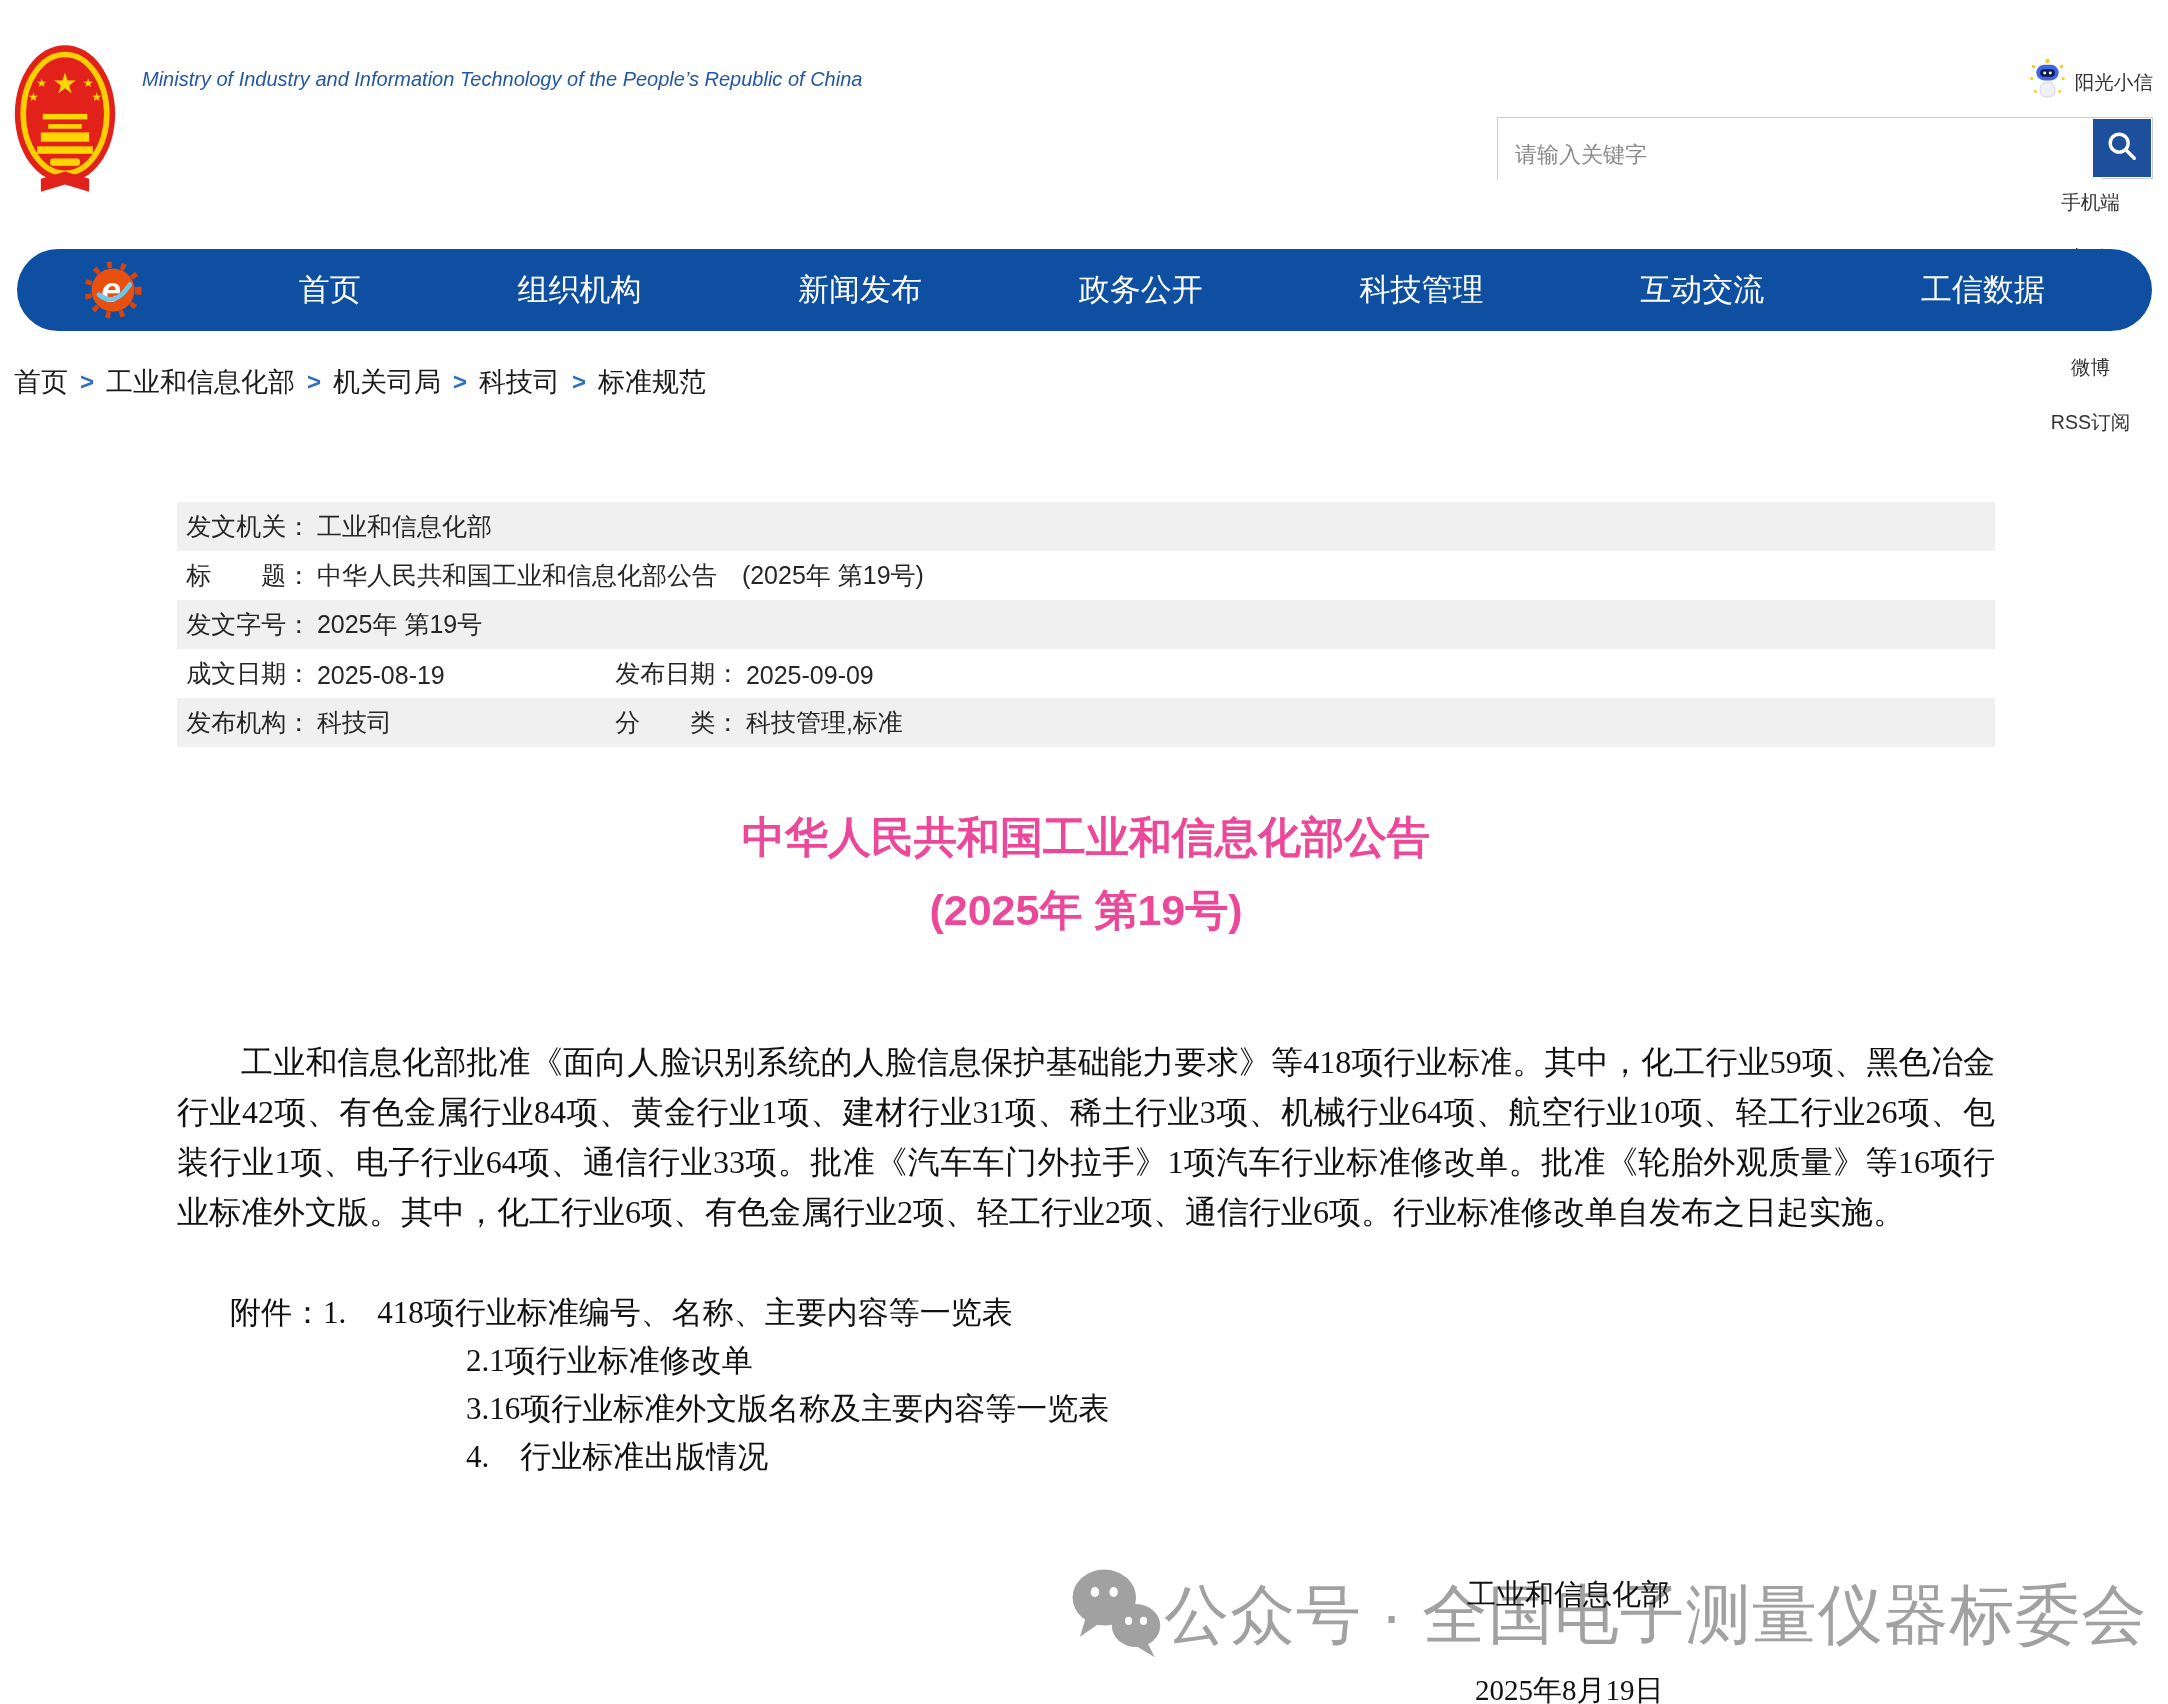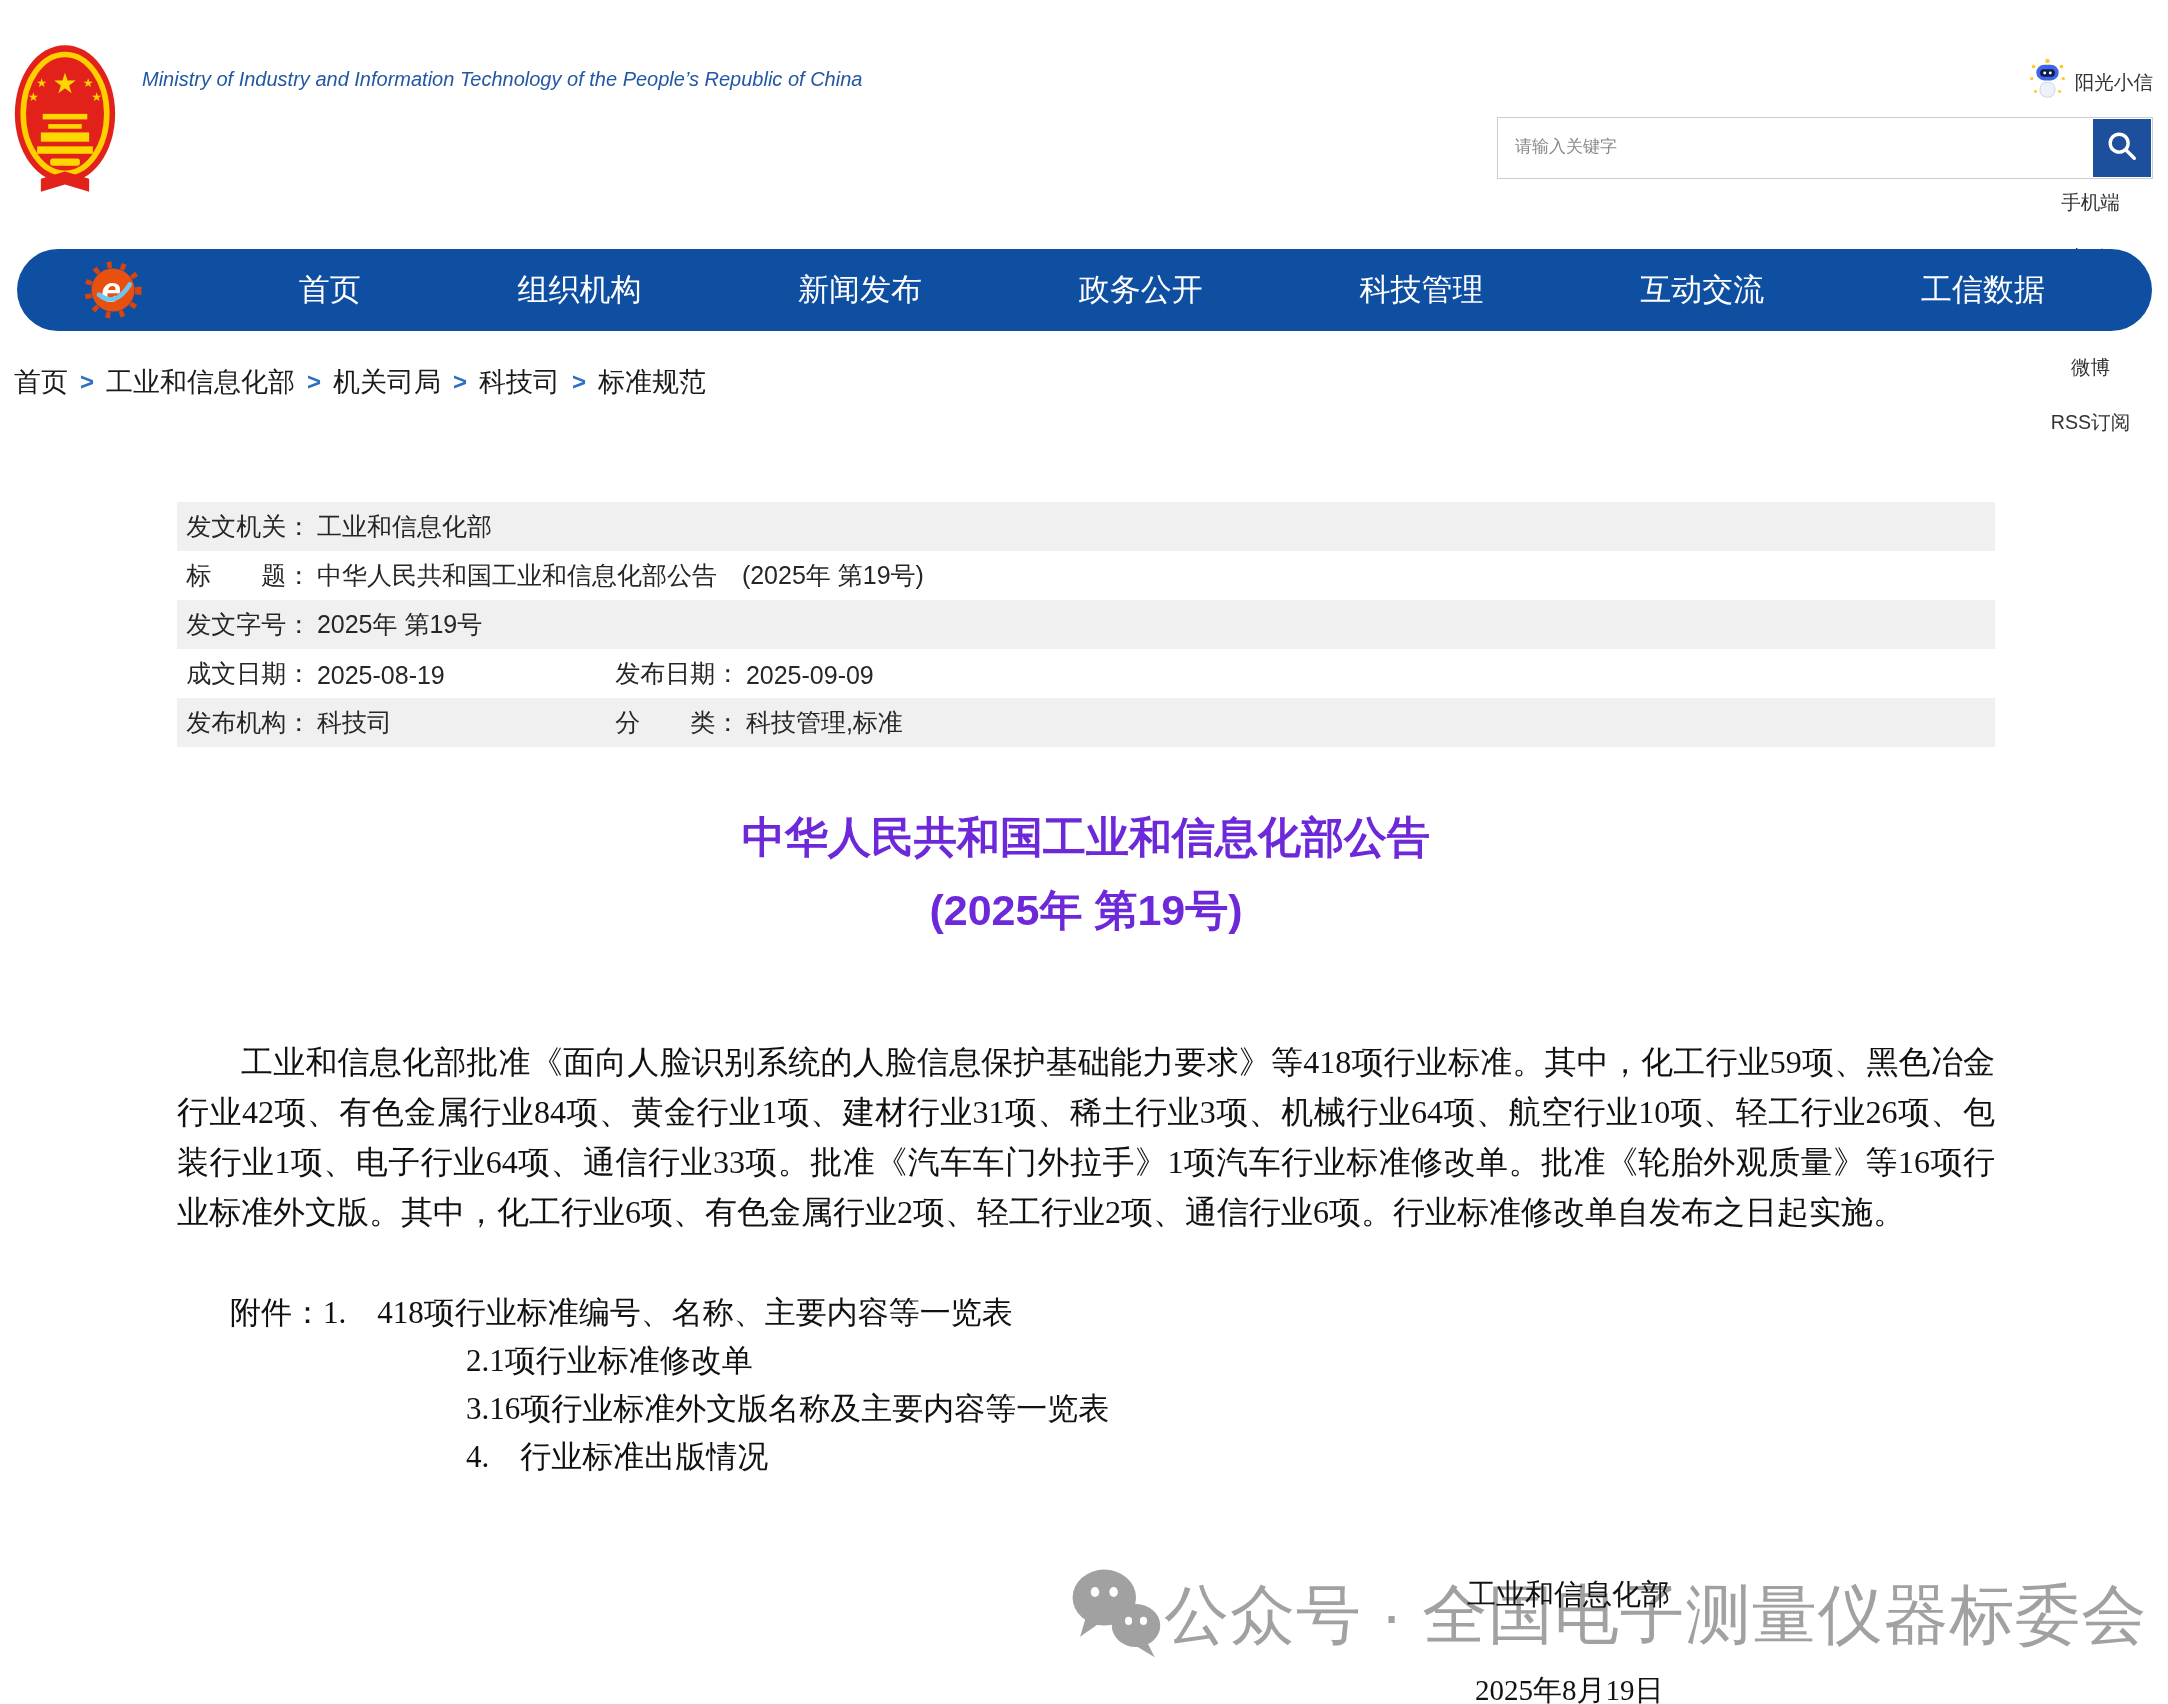--- a/index.html
+++ b/index.html
@@ -12,22 +12,22 @@
   .emblem{left:13px;top:43px;}
   .site-titles{left:142px;top:48px;}
   .site-title-cn{font-size:60px;font-weight:bold;color:#2257a5;letter-spacing:5.6px;line-height:80px;white-space:nowrap;}
   .site-title-en{font-size:20px;color:#2257a5;margin-top:20px;white-space:nowrap;font-style:italic;}
 
   .toplinks{top:58px;right:15px;display:flex;align-items:center;gap:28px;font-size:19.6px;color:#333;flex-direction:column;}
   .toplink{color:#333;text-decoration:none;white-space:nowrap;cursor:pointer;}
   .assistant{display:flex;align-items:center;gap:7.5px;cursor:pointer;}
 
   .searchbox{top:117px;right:15px;width:654px;height:60px;border:0.9px solid #ccc;background:#fff;}
-  .search-input{position:absolute;left:0;top:0;width:587px;height:58px;border:0;outline:none;
-      padding:0 0 0 17px;font-size:17px;color:#ef4444;font-family:"Liberation Sans","DejaVu Sans",sans-serif;}
+  .search-input{position:absolute;left:0;top:8px;width:587px;height:58px;border:0;outline:none;
+      padding:0 0 0 17px;font-size:22px;color:#ef4444;font-family:"Liberation Sans","DejaVu Sans",sans-serif;}
   .search-input::placeholder{color:#8a8a8a;}
   .search-btn{position:absolute;right:0.9px;top:0.9px;width:58px;height:58px;background:#1d4f9c;border:0;
       display:flex;align-items:center;justify-content:center;cursor:pointer;}
 
   
   .navbar{left:17px;top:249px;width:2135px;height:82px;background:#0e4fa1;border-radius:41px;
       display:flex;align-items:center;padding:0;box-sizing:border-box;}
   .nav-inner{display:flex;align-items:center;width:100%;padding:0 107px 0 67px;box-sizing:border-box;justify-content:space-between;}
   .nav-item{color:#fff;font-size:31px;text-decoration:none;white-space:nowrap;cursor:pointer;}
   .nav-logo{display:flex;align-items:center;cursor:pointer;}
@@ -40,21 +40,21 @@
   
   .meta-table{left:177px;top:502px;width:1818px;}
   .mrow{height:49px;display:flex;align-items:center;font-size:25px;color:#262626;padding-left:9.3px;box-sizing:border-box;}
   .mrow.gray{background:#f0f0f0;}
   .mcell{display:flex;align-items:flex-end;}
   .mcell.first2{width:429px;flex:none;}
   .mlabel{white-space:pre;}
   .mvalue{white-space:pre;margin-left:5.6px;}
 
   
-  .doc-title-block{left:177px;top:804px;width:1818px;text-align:center;color:#6d28d9;}
+  .doc-title-block{left:177px;top:804px;width:1818px;text-align:center;color:#ec4899;}
   .doc-title-line{font-size:43px;font-weight:bold;line-height:67px;}
   .doc-title-line.second{margin-top:5.6px;}
 
   .doc-paragraph{left:177px;top:1037px;width:1818px;font-family:"Liberation Serif","DejaVu Serif",serif;
       font-size:32px;line-height:50px;color:#111;text-align:justify;text-indent:2em;}
 
   .attachments{left:230px;top:1289px;font-family:Liberation Serif, serif;
       font-size:31px;line-height:48px;color:#111;}
   .att-line1{display:flex;white-space:pre;}
   .att-line{padding-left:236px;white-space:pre;}

